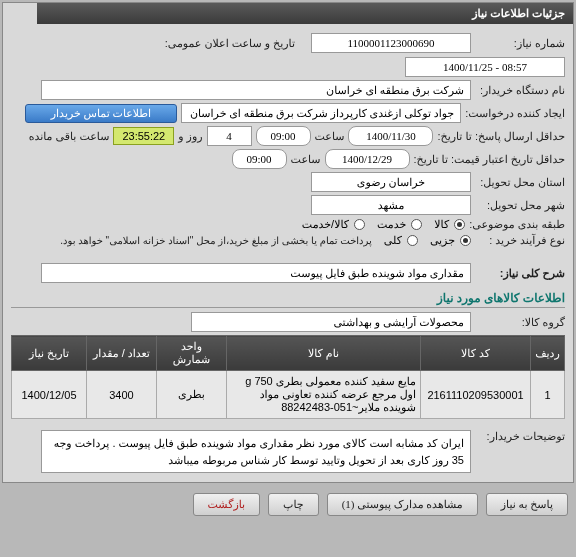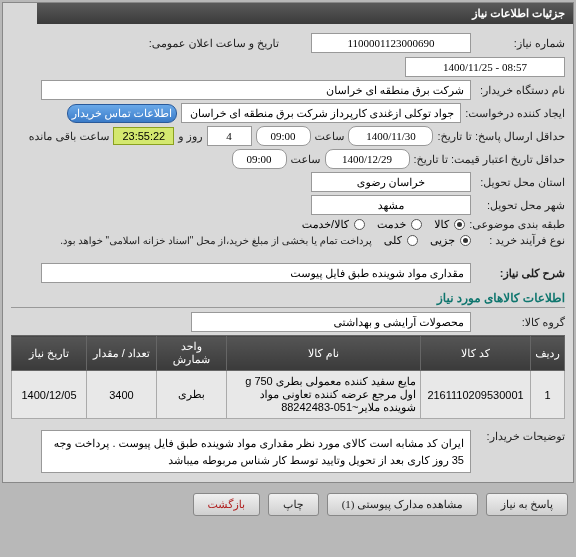--- a/index.html
+++ b/index.html
@@ -53,22 +53,22 @@
 }
 .inp-short { width: 85px; text-align: center; direction: ltr; border-radius: 8px; }
 .inp-med { width: 160px; text-align: center; direction: ltr; }
 .inp-long { width: 280px; }
 .inp-xlong { width: 430px; }
 .inp-num { width: 45px; text-align: center; direction: ltr; }
 .btn-link {
   background: linear-gradient(#6aa9e9, #3a7bc8);
   color: #fff;
   border: 1px solid #2a5a9a;
-  border-radius: 9px;
-  padding: 2px 4px;
+  border-radius: 3px;
+  padding: 2px 25px;
   font-size: 11px;
   font-family: Tahoma;
   cursor: pointer;
   text-align: center;
 }
 .timer {
   background: #d4e86f;
   border: 1px solid #8aa020;
   padding: 2px 8px;
   font-size: 11px;
@@ -158,21 +158,21 @@
 </head>
 <body>
 
 <div class="panel">
   <div class="panel-header">جزئیات اطلاعات نیاز</div>
   <div class="panel-body">
 
     <div class="row">
       <span class="lbl">شماره نیاز:</span>
       <input class="inp inp-med" readonly="" value="1100001123000690" style="">
-      <span class="lbl lbl-sm" style="margin-right:28px">تاریخ و ساعت اعلان عمومی:</span>
+      <span class="lbl lbl-sm" style="margin-right:12px">تاریخ و ساعت اعلان عمومی:</span>
       <input class="inp inp-med" readonly="" value="1400/11/25 - 08:57" style="">
     </div>
 
     <div class="row">
       <span class="lbl">نام دستگاه خریدار:</span>
       <input class="inp inp-xlong" readonly="" value="شرکت برق منطقه ای خراسان" style="">
     </div>
 
     <div class="row">
       <span class="lbl">ایجاد کننده درخواست:</span>

